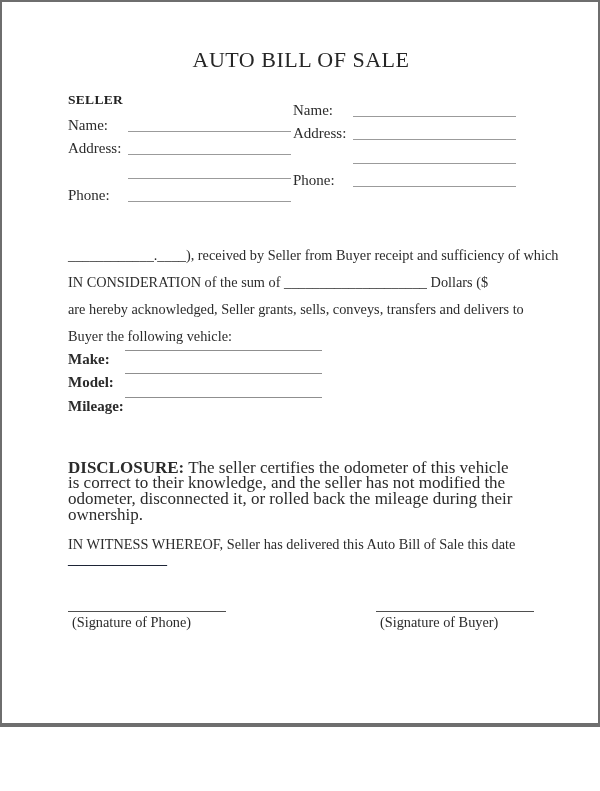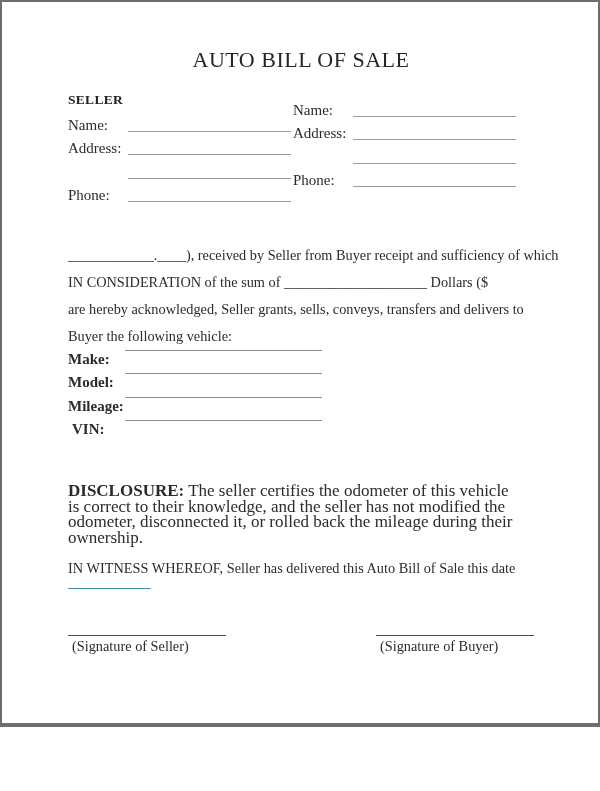--- a/index.html
+++ b/index.html
@@ -39,21 +39,21 @@
   .vehicle { margin-top:0px; }
   .veh-row { display:flex; align-items:flex-start; height:23.3px; }
   .veh-label { flex:0 0 57px; font-size:15px; font-weight:bold; line-height:18px; }
   .veh-label.vin { padding-left:4px; box-sizing:border-box; }
   .veh-line { flex:0 0 197px; border-bottom:1px solid #8f8f8f; margin-bottom:2px; height:0; }
   
   .disclosure { margin:40px 13px 0 0; font-size:17px; line-height:15.6px; }
   .warranty   { margin:17px 0 0 0; font-size:14.3px; line-height:15.6px; }
   .legal-label { font-weight:bold; }
   .witness { margin:14px 0 0 0; font-size:14.3px; line-height:16px; white-space:nowrap; }
-  .date-blank { margin-top:0; font-size:15px; line-height:13px; color:#0369a1; }
+  .date-blank { margin-top:0; font-size:18px; line-height:13px; color:#0f172a; }
   
   .signatures { display:flex; justify-content:space-between; margin-top:46px; }
   .sig-col { width:158px; }
   .sig-line { border-bottom:1.3px solid #4f4f4f; height:0; }
   .sig-caption { font-size:14.3px; line-height:17px; padding-left:4px; margin-top:2px; white-space:nowrap; }
 </style>
 </head>
 <body>
 
 <div class="page">
@@ -118,36 +118,32 @@
       <span class="veh-line"></span>
     </div>
     <div class="veh-row">
       <span class="veh-label">Model:</span>
       <span class="veh-line"></span>
     </div>
     <div class="veh-row">
       <span class="veh-label">Mileage:</span>
       <span class="veh-line"></span>
     </div>
-    <div class="veh-row">
-      <span class="veh-label vin">VIN:</span>
-      <span class="veh-line"></span>
-    </div>
   </div>
 
   <p class="disclosure"><span class="legal-label">DISCLOSURE:</span> <span>The seller certifies the odometer of this vehicle is correct to their knowledge, and the seller has not modified the odometer, disconnected it, or rolled back the mileage during their ownership.</span></p>
 
 
   <div class="witness">IN WITNESS WHEREOF, Seller has delivered this Auto Bill of Sale this date</div>
   <div class="date-blank">___________</div>
 
   <div class="signatures">
     <div class="sig-col">
       <div class="sig-line"></div>
-      <div class="sig-caption">(Signature of Seller)</div>
+      <div class="sig-caption">(Signature of Phone)</div>
     </div>
     <div class="sig-col">
       <div class="sig-line"></div>
       <div class="sig-caption">(Signature of Buyer)</div>
     </div>
   </div>
 
 </div>
 
 </body></html>

